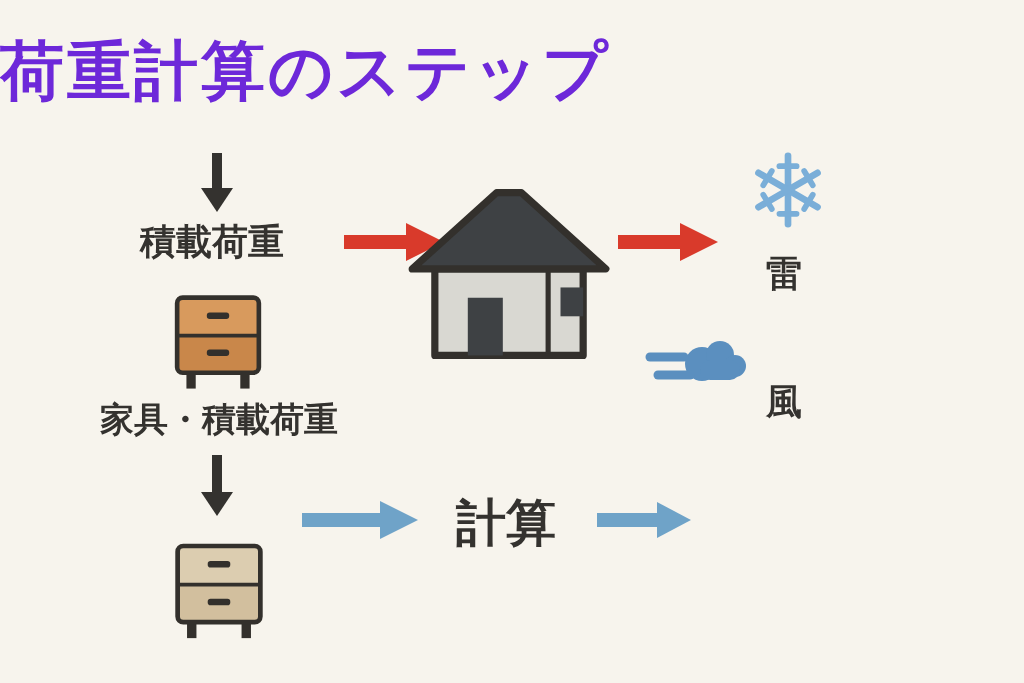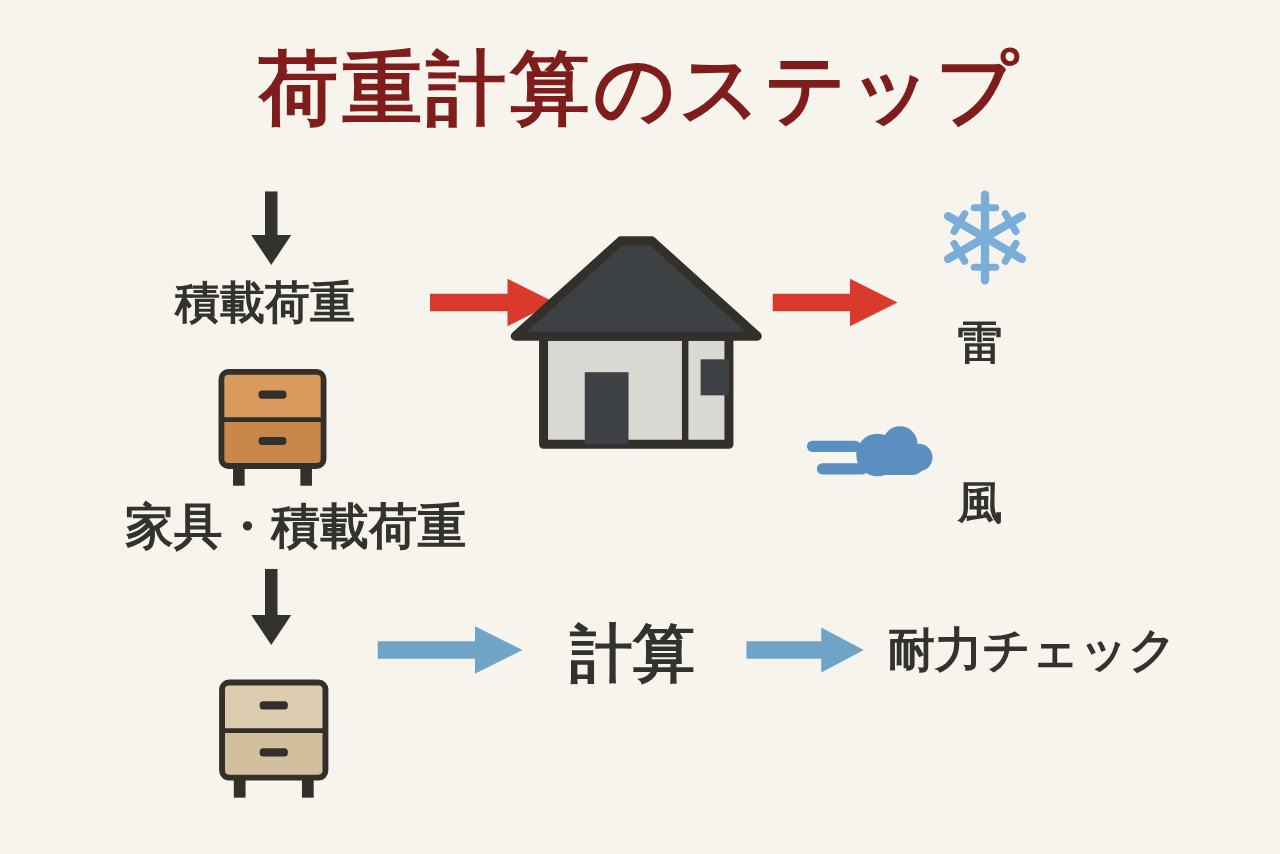--- a/index.html
+++ b/index.html
@@ -17,25 +17,24 @@
   }
   .abs{position:absolute;}
   .label{
     font-weight:800;
     color:#34322f;
     white-space:nowrap;
     line-height:1;
   }
   .title{
     left:0;right:0;top:28px;
-    text-align:center;
     font-size:64px;
     font-weight:800;
     letter-spacing:3px;
-    color:#7f1d1d;
+    color:#6d28d9;
   }
   svg{display:block;}
   .outline{stroke:#33302c;}
   .thick{stroke-width:7;}
   .round{stroke-linecap:round;stroke-linejoin:round;}
 </style>
 </head>
 <body>
 
 <div class="canvas">
@@ -122,21 +121,21 @@
       <rect x="74" y="84" width="10" height="20" fill="#33302c"></rect>
       <rect x="6" y="6" width="88" height="41" fill="#d89a5d"></rect>
       <rect x="6" y="47" width="88" height="40" fill="#c9874a"></rect>
       <rect x="6" y="6" width="88" height="81" rx="6" fill="none" class="outline" stroke-width="5"></rect>
       <line x1="6" y1="47" x2="94" y2="47" class="outline" stroke-width="4"></line>
       <rect x="38" y="22" width="24" height="7" rx="3" fill="#33302c"></rect>
       <rect x="38" y="62" width="24" height="7" rx="3" fill="#33302c"></rect>
     </svg>
   </div>
 
-  <div class="abs label" style="left:100px;top:402px;font-size:39px;">家具・積載荷重</div>
+  <div class="abs label" style="left:100px;top:402px;font-size:34px;">家具・積載荷重</div>
 
   <div class="abs" style="left:198px;top:455px;width:38px;height:62px;">
     <svg viewBox="0 0 38 62" width="38" height="62">
       <g fill="#34322f">
         <rect x="14" y="0" width="10" height="39"></rect>
         <polygon points="3,37 35,37 19,61"></polygon>
       </g>
     </svg>
   </div>
 
@@ -166,15 +165,14 @@
 
   <div class="abs" style="left:597px;top:500px;width:96px;height:40px;">
     <svg viewBox="0 0 96 40" width="96" height="40">
       <g fill="#6fa3c8">
         <rect x="0" y="13" width="62" height="14"></rect>
         <polygon points="60,2 60,38 94,20"></polygon>
       </g>
     </svg>
   </div>
 
-  <div class="abs label" style="left:710px;top:502px;font-size:38px;">耐力チェック</div>
 
 </div>
 
 </body></html>

